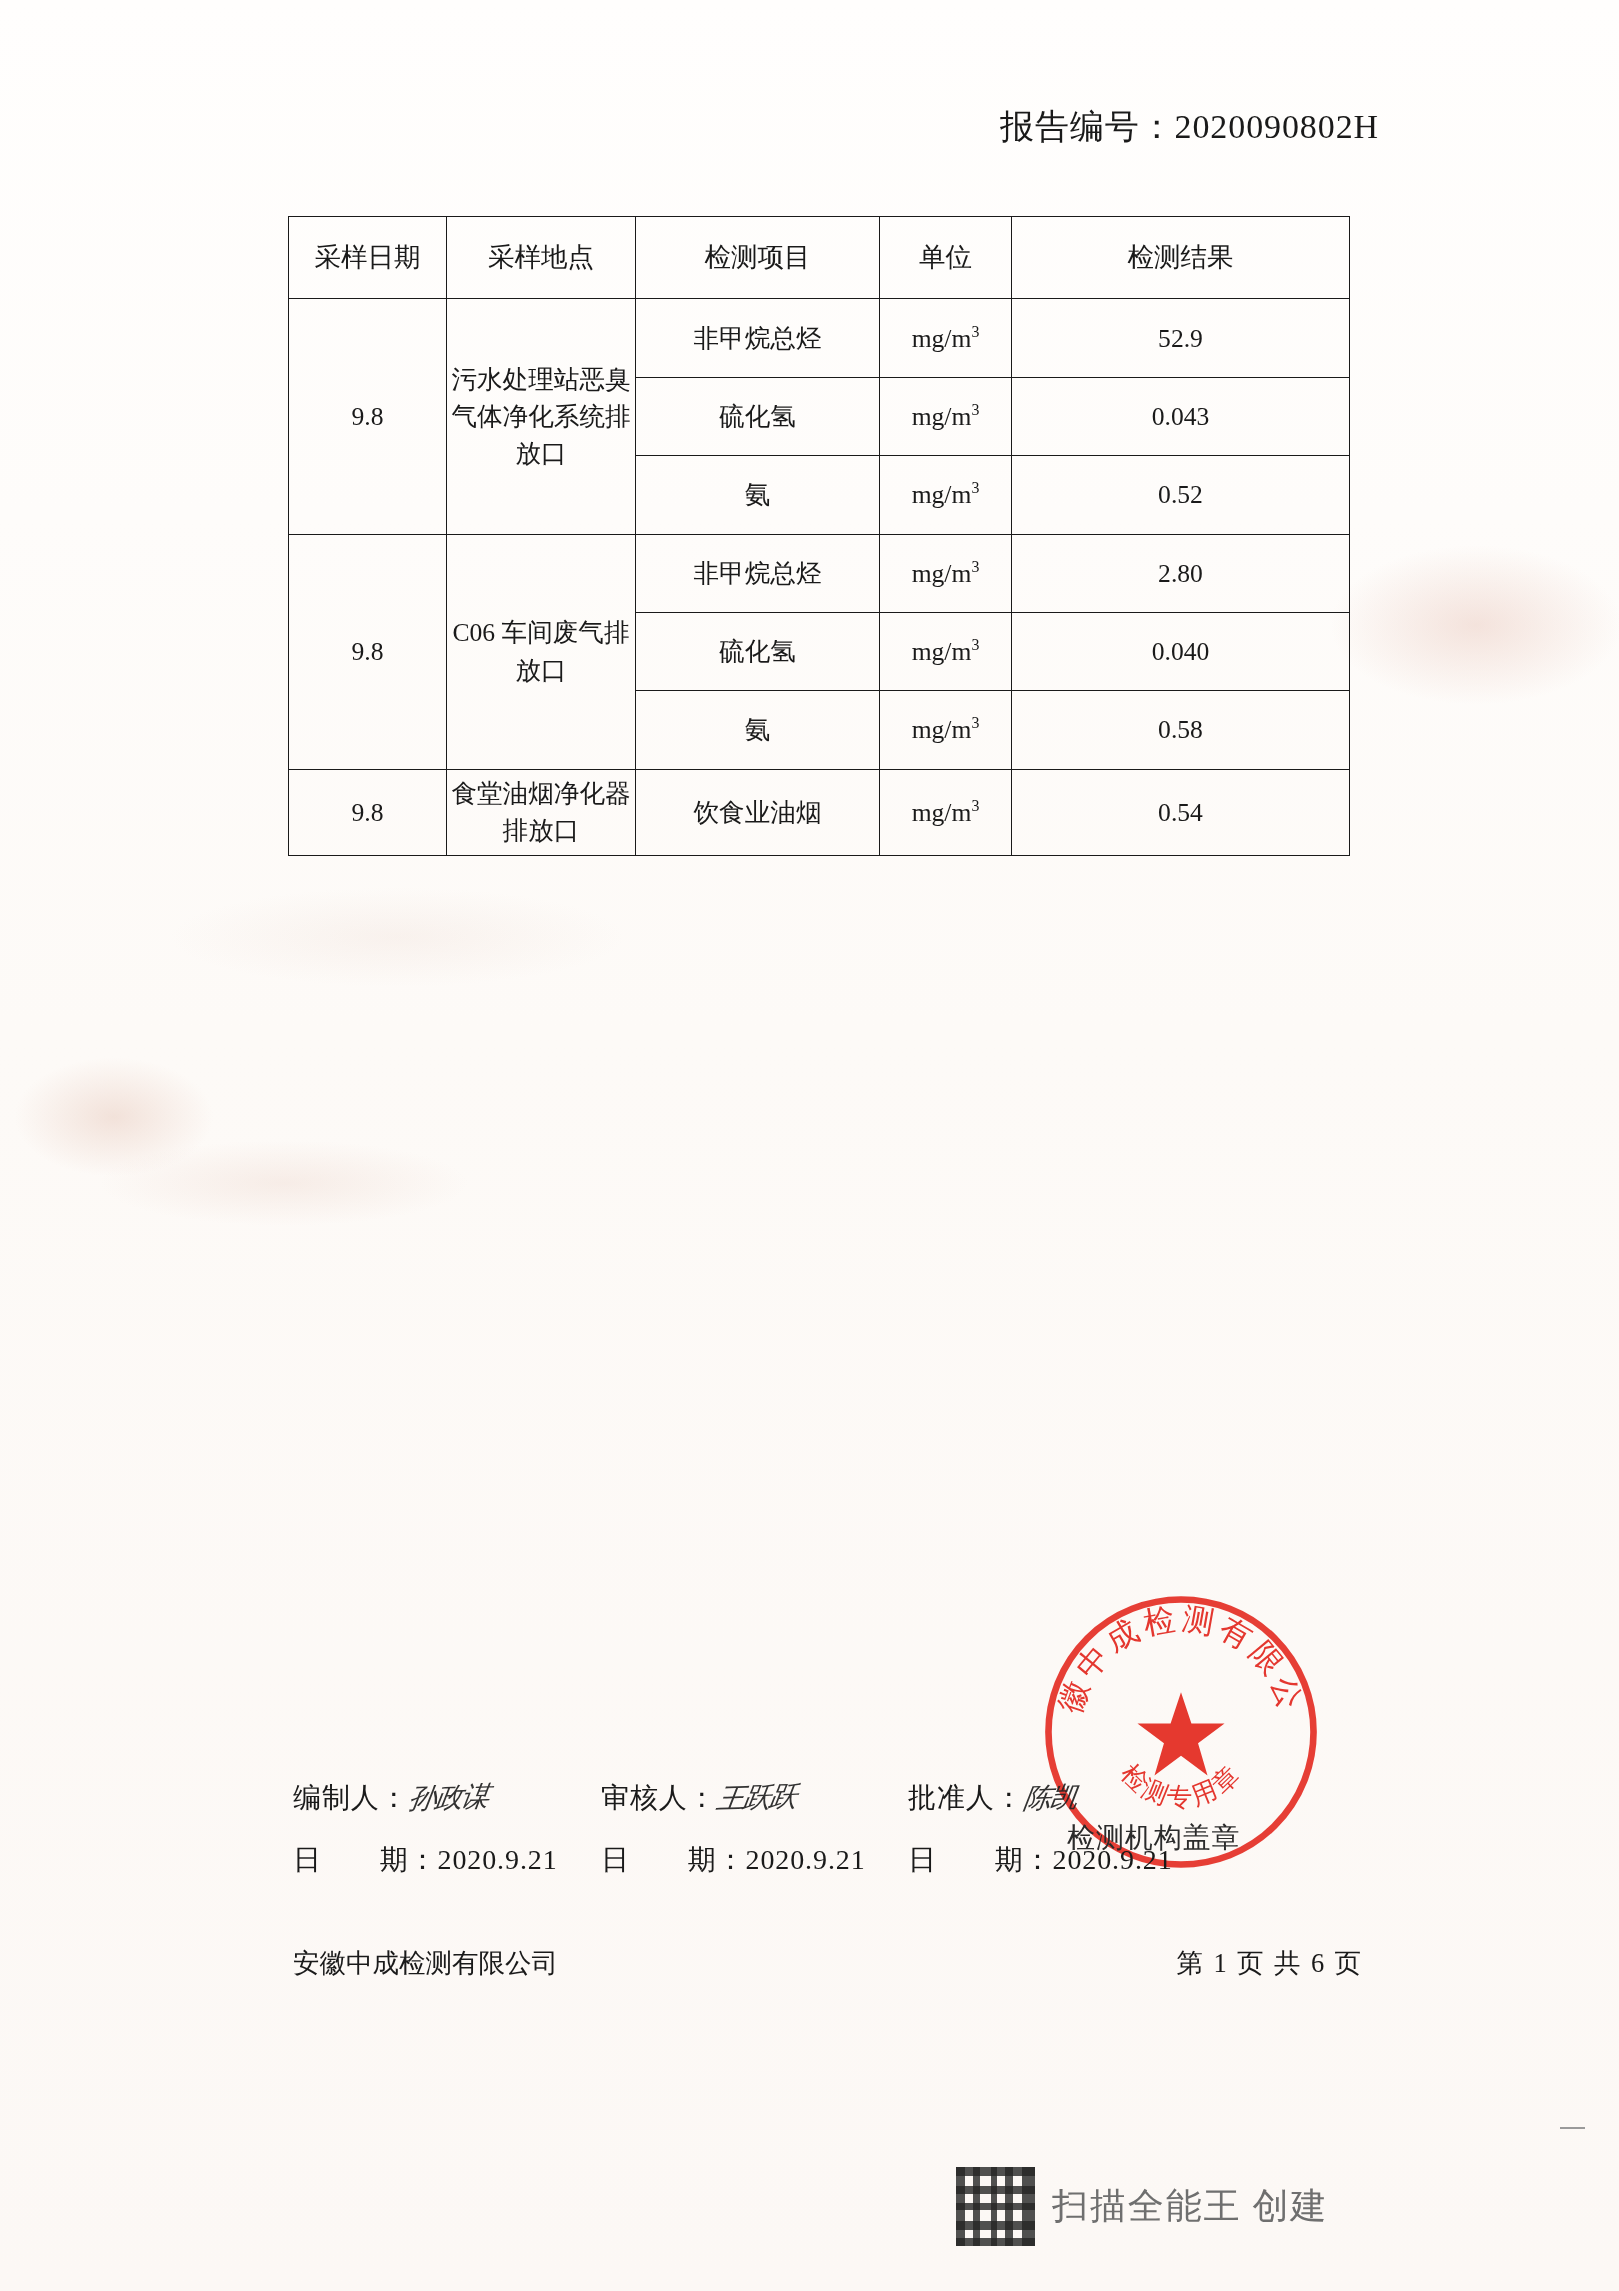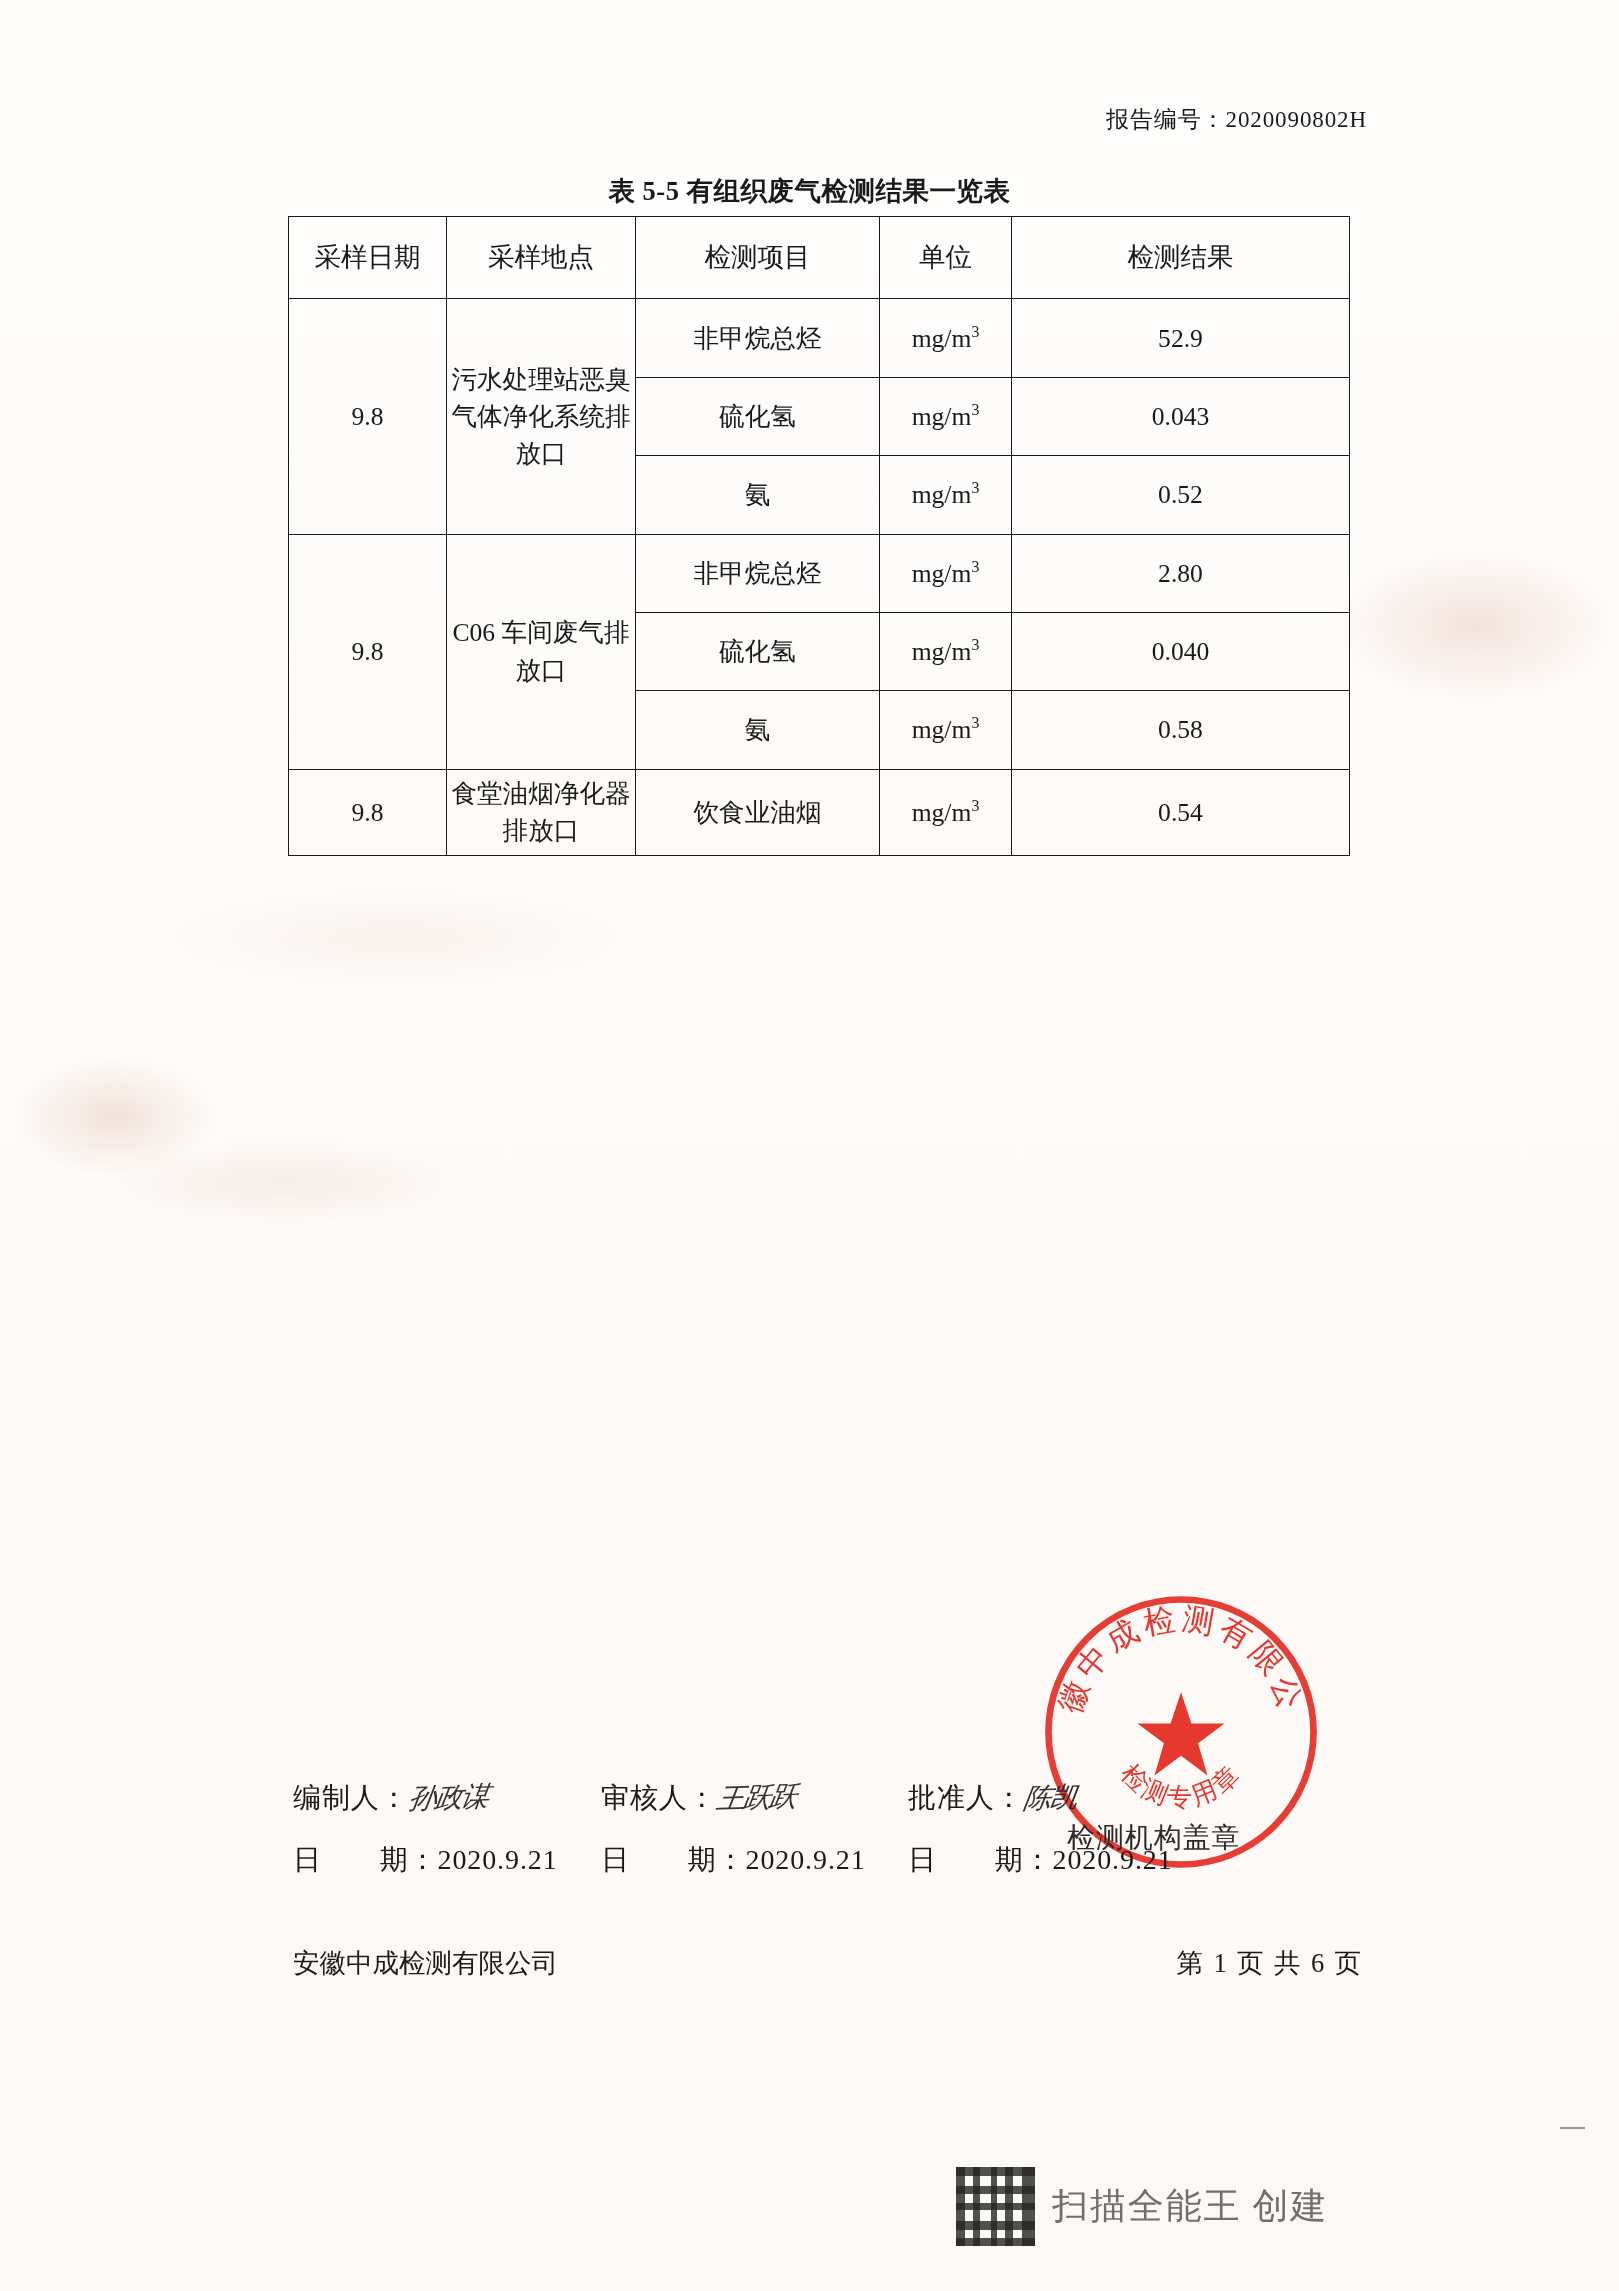--- a/index.html
+++ b/index.html
@@ -30,22 +30,22 @@
   }
 
   .page {
     position: absolute;
     inset: 0;
   }
 
   .report-no {
     position: absolute;
     top: 104px;
-    right: 252px;
-    font-size: 23px;
+    right: 240px;
+    font-size: 34px;
     letter-spacing: 0.9px;
     white-space: nowrap;
   }
 
   .table-title {
     position: absolute;
     top: 173px;
     left: 0;
     width: 1619px;
     text-align: center;
@@ -198,21 +198,20 @@
 </style>
 </head>
 <body>
 
 <div class="scan-tint"></div>
 
 <div class="page">
 
   <div class="report-no">报告编号：2020090802H</div>
 
-  <div class="table-title">表 5-5 有组织废气检测结果一览表</div>
 
   <table class="data-table">
     <colgroup>
       <col class="col-date">
         <col class="col-place">
         <col class="col-item">
         <col class="col-unit">
         <col class="col-result">
     </colgroup>
     <thead>

